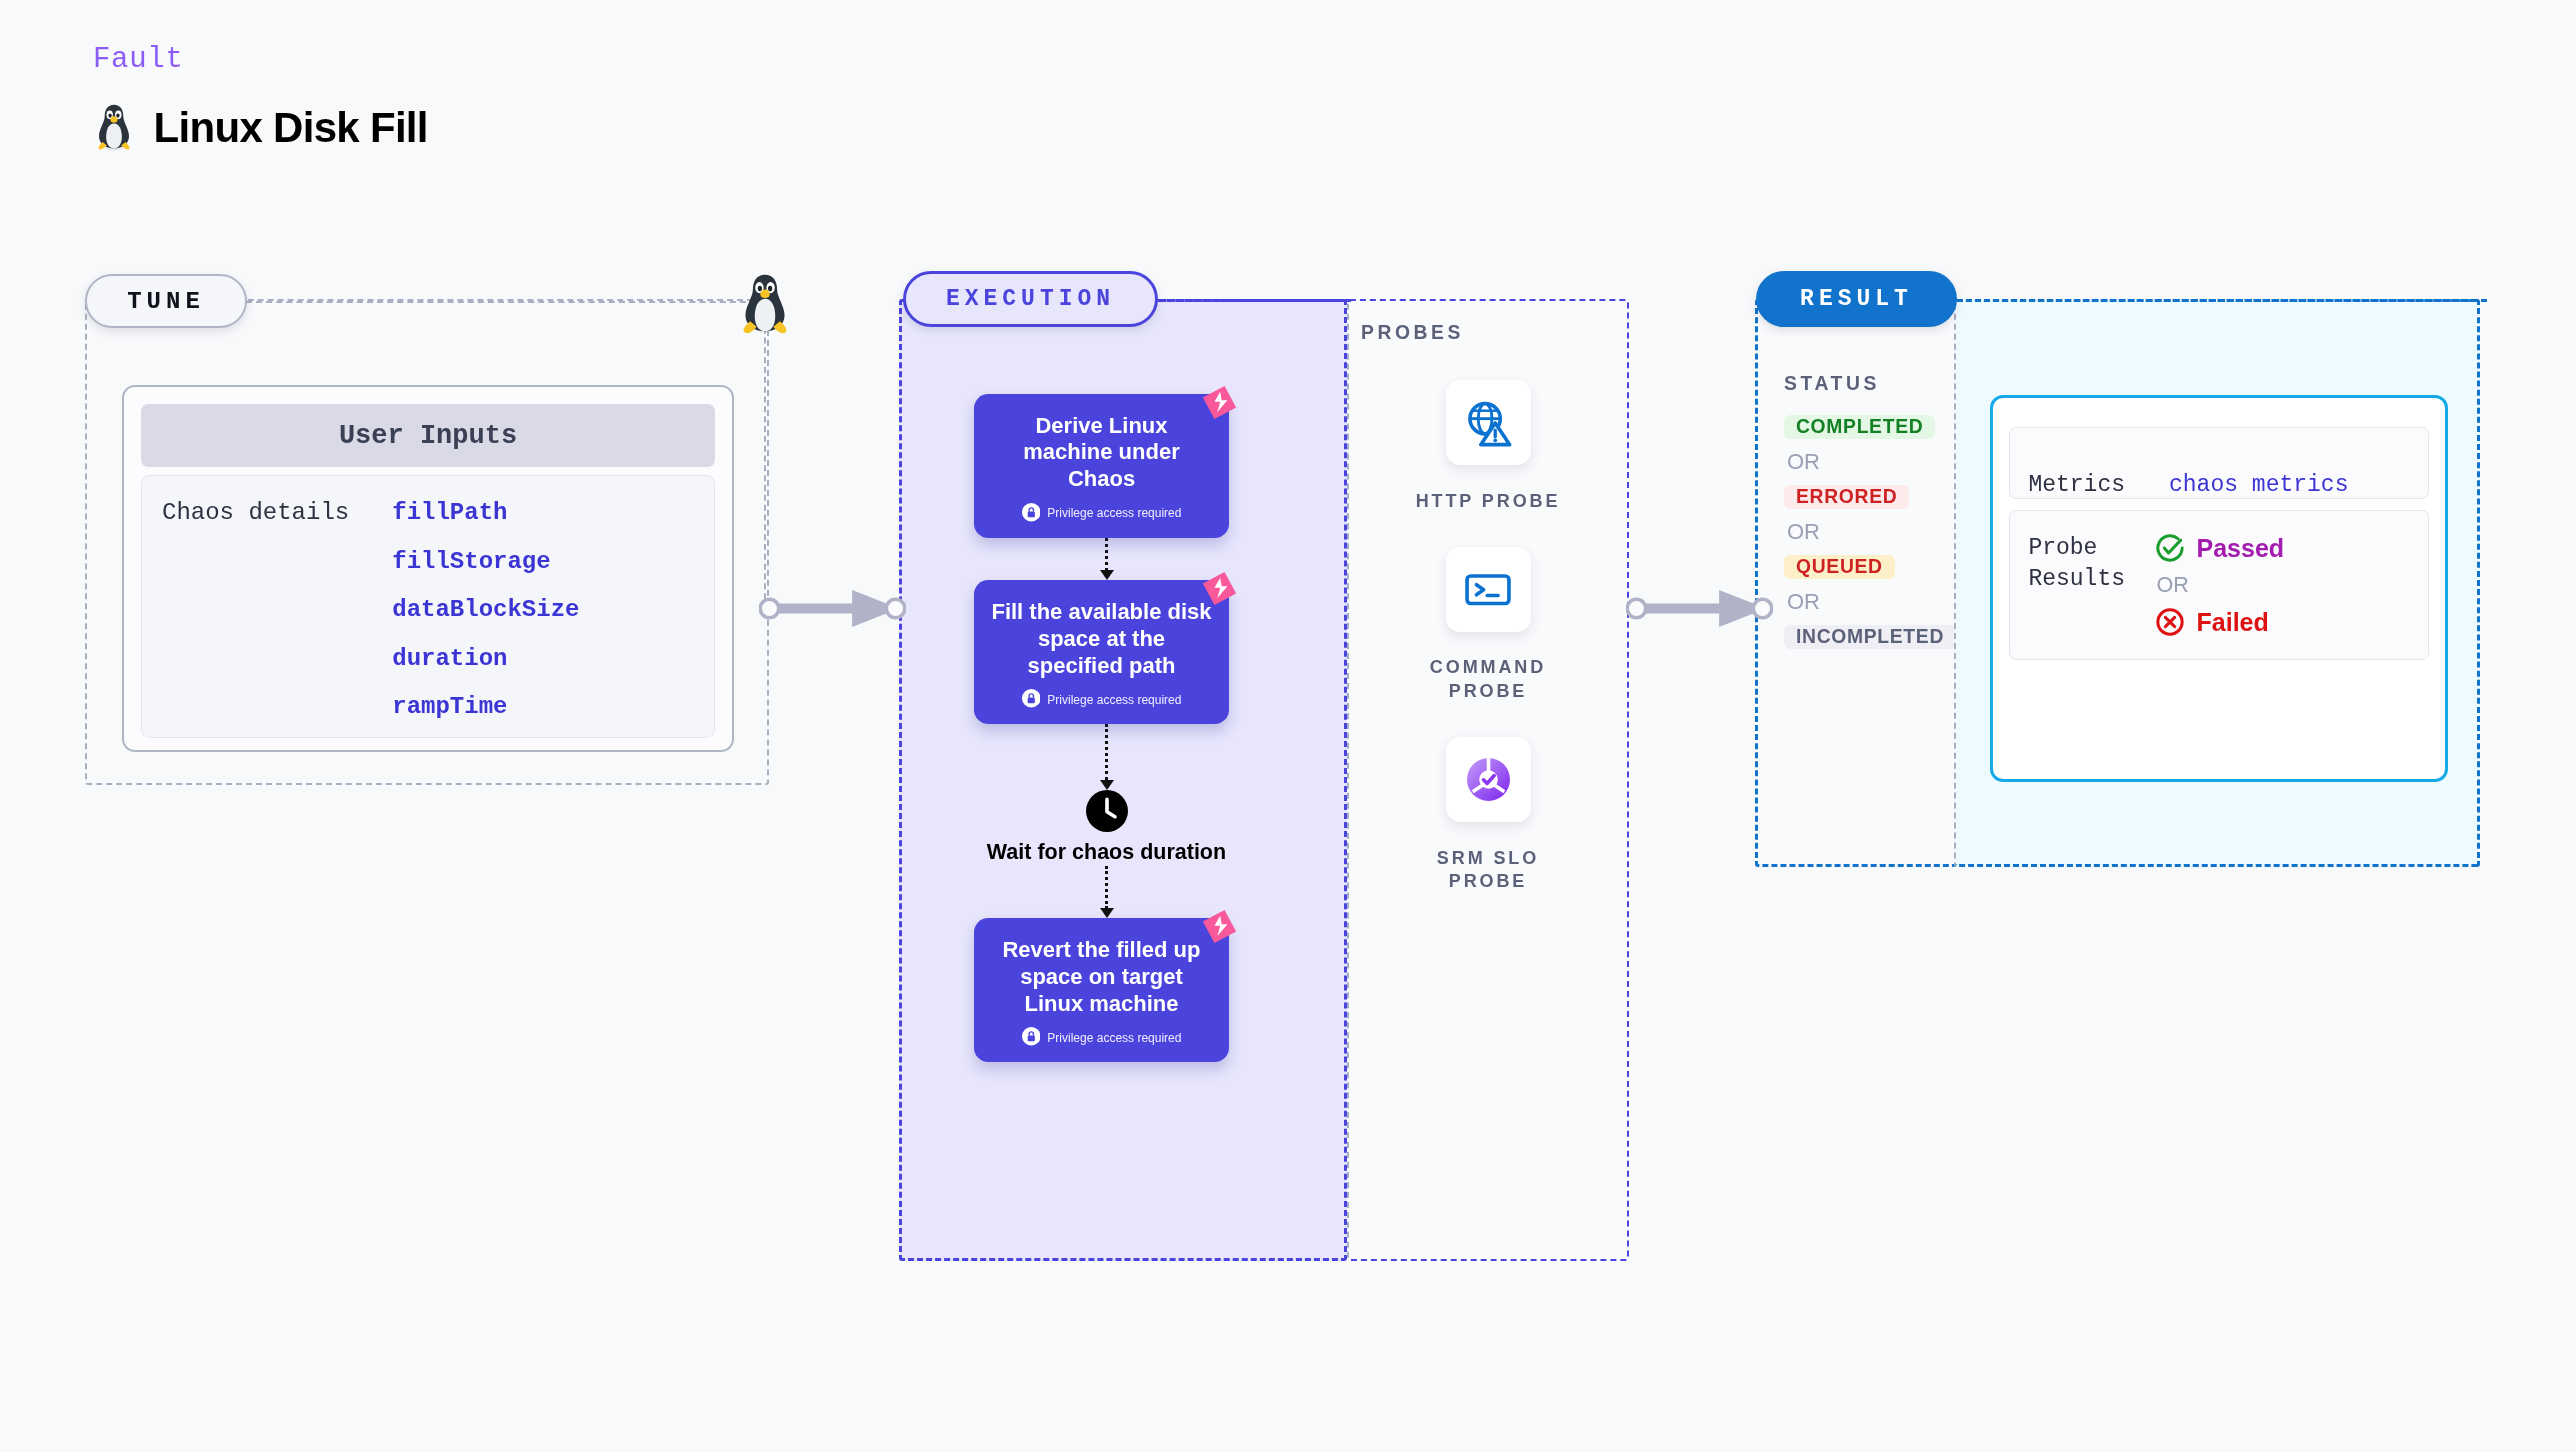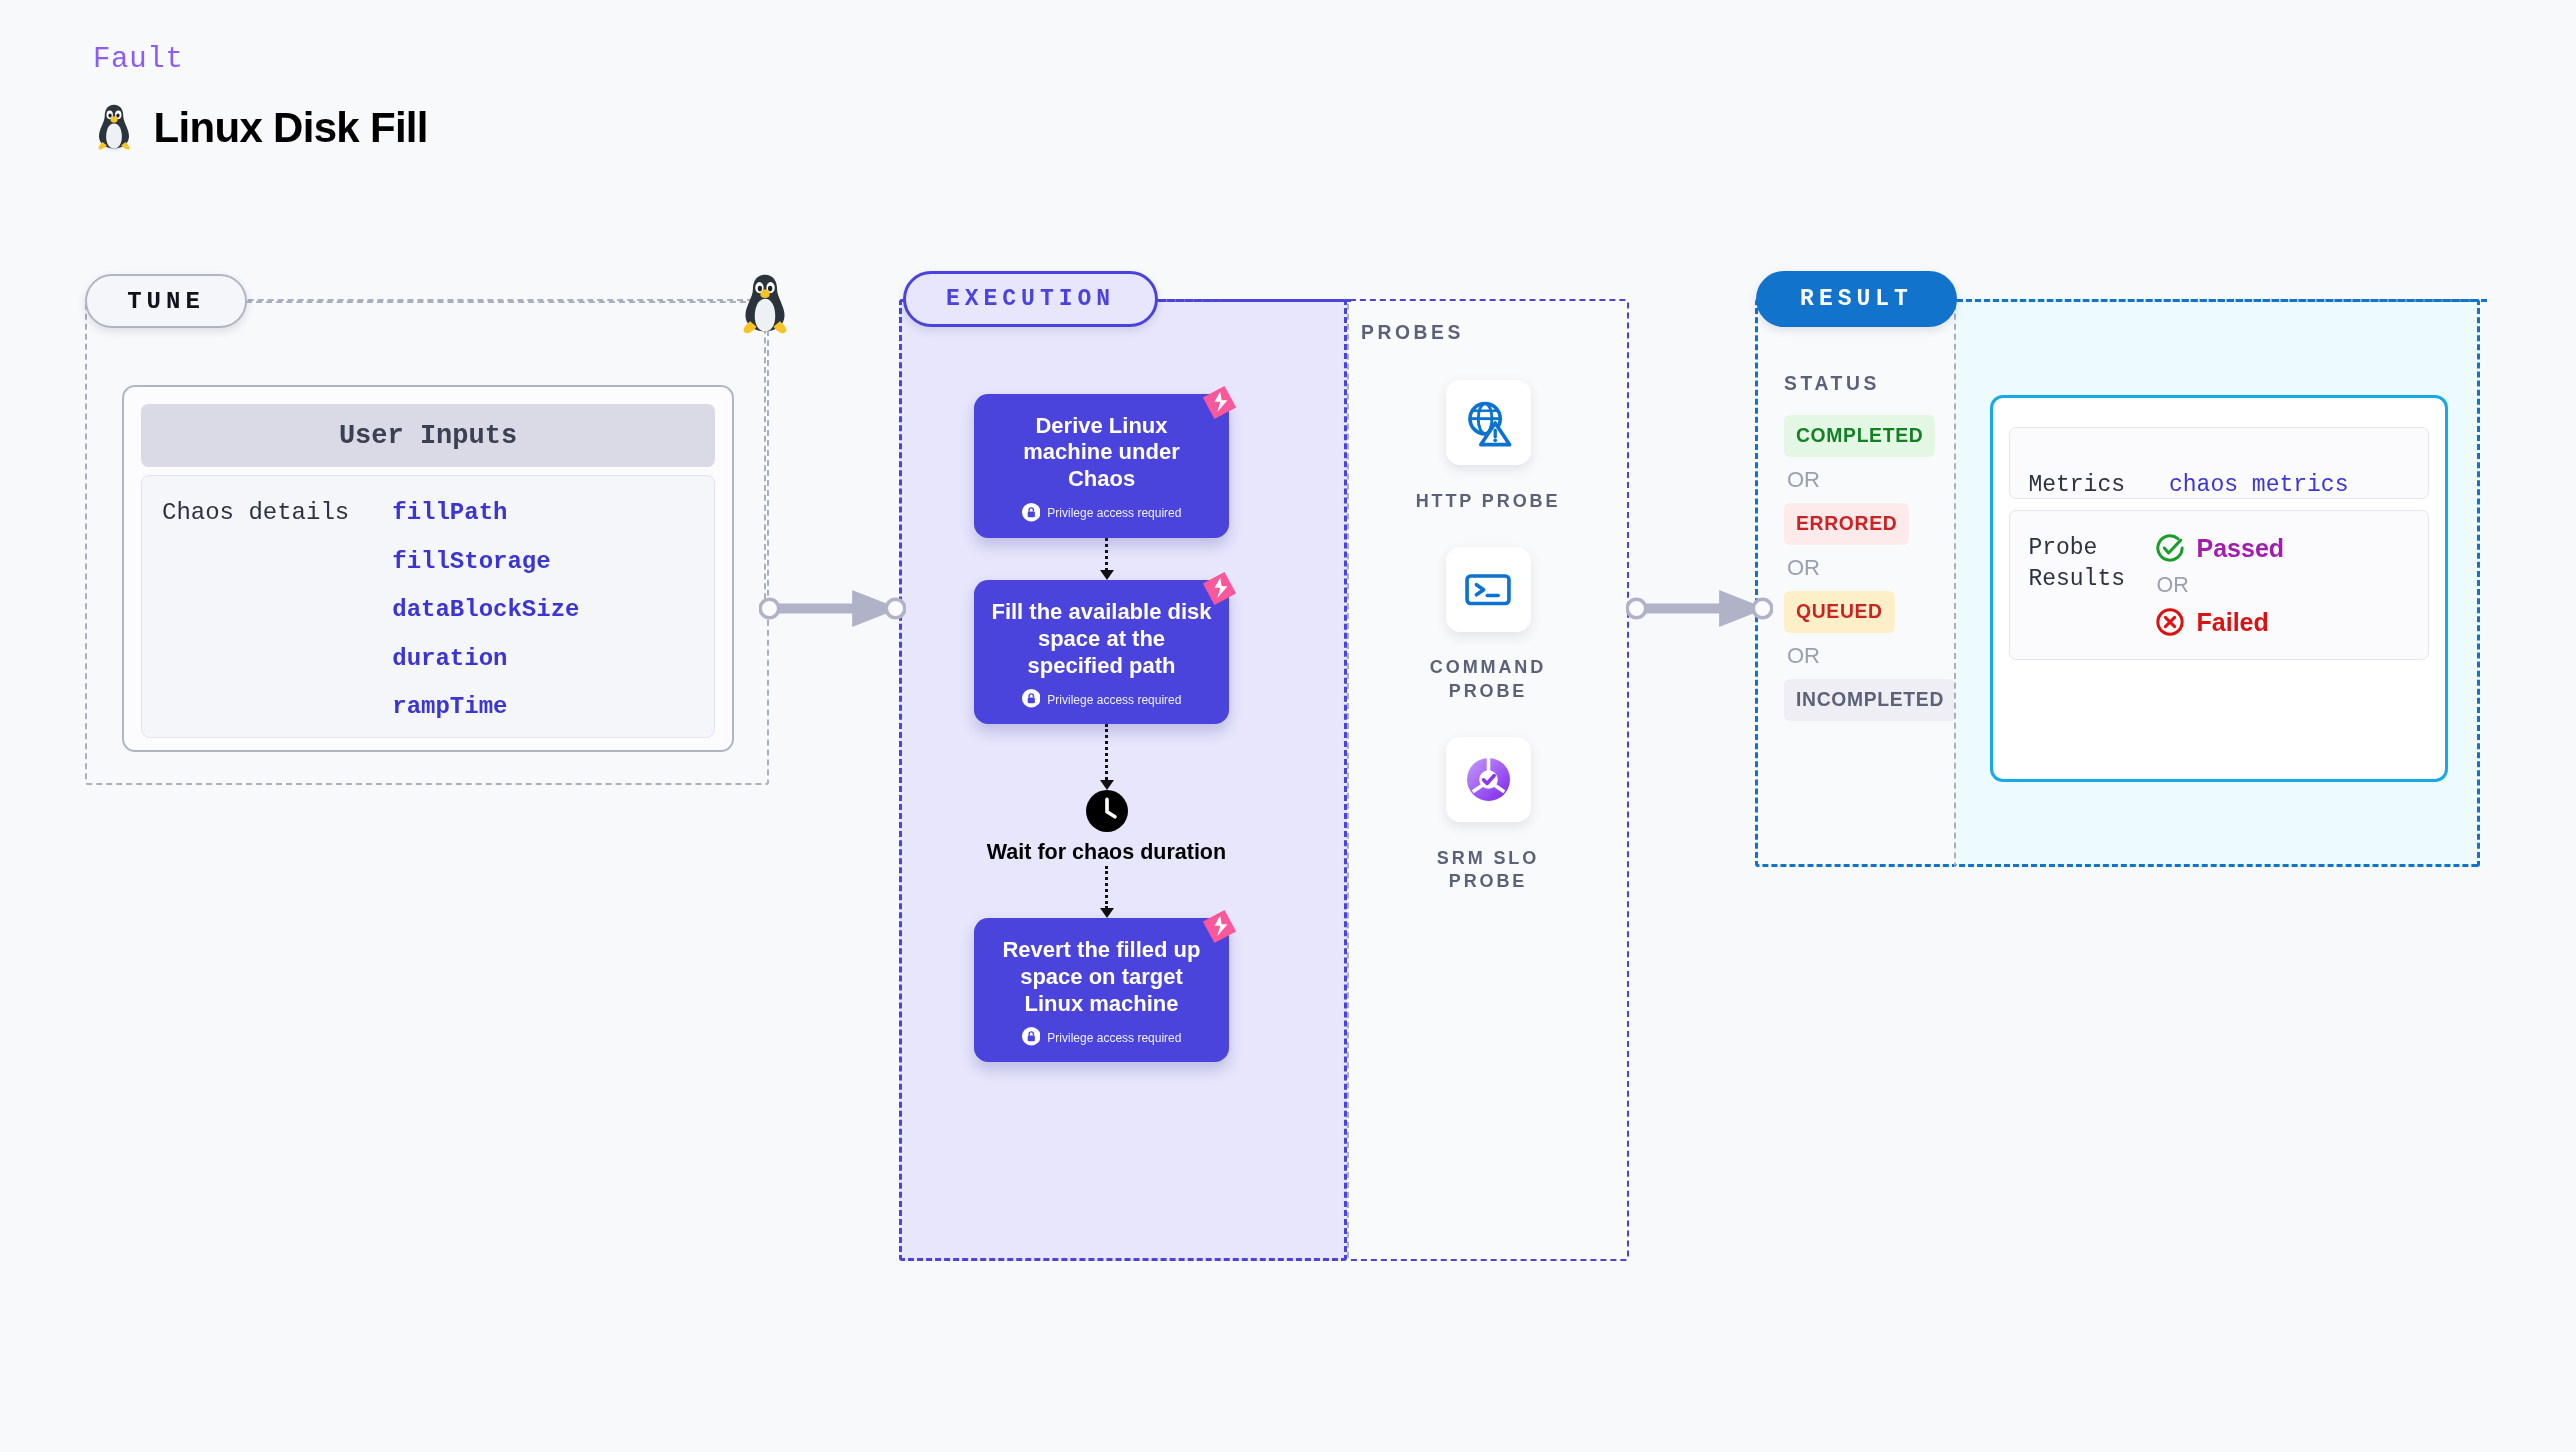--- a/index.html
+++ b/index.html
@@ -153,21 +153,21 @@
     border-top:3.6px dashed #1273cc; z-index:2;
   }
   #status-label {
     position:absolute; left:1784px; top:373px; font-size:19.3px; font-weight:bold;
     color:#5b6178; letter-spacing:3.6px;
   }
   #status-list {
     position:absolute; left:1784px; top:415px; display:flex; flex-direction:column; align-items:flex-start;
   }
   .status-badge {
-    border-radius:6.4px; padding:10px 12px; font-size:19.3px; font-weight:bold; letter-spacing:0.7px;
+    border-radius:6.4px; padding:1px 12px; font-size:19.3px; font-weight:bold; letter-spacing:0.7px;
   }
   .or-text { font-size:22px; color:#9aa0b4; margin:10px 0 10px 2.9px; }
 
   #output-zone {
     position:absolute; left:1954px; top:299px; width:526px; height:568px;
     background:#edfbff; border:3.6px dashed #1273cc; border-left:2.1px dashed #a9aec0;
     border-radius:2.9px;
   }
   #output-card {
     position:absolute; left:1990px; top:395px; width:458px; height:387px;

